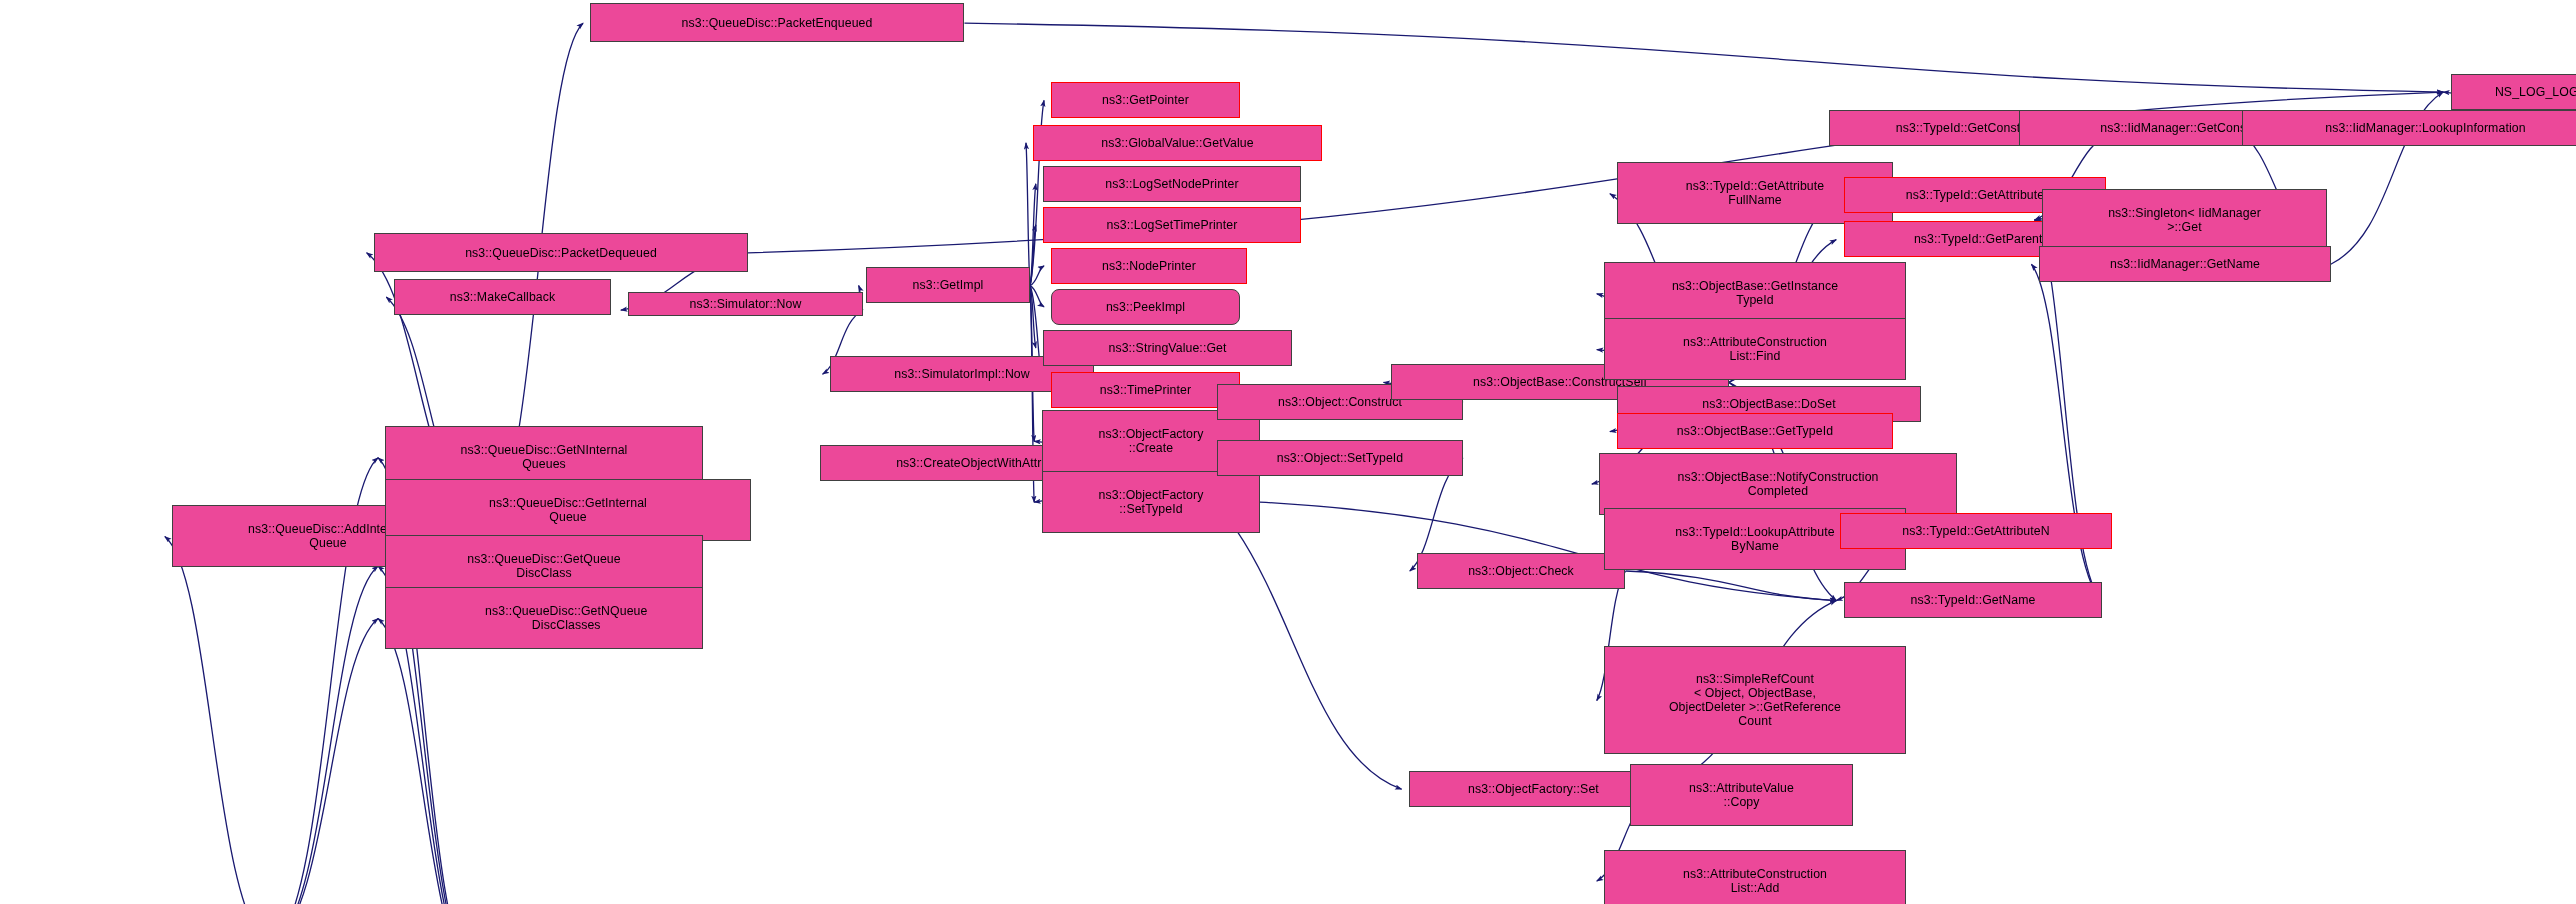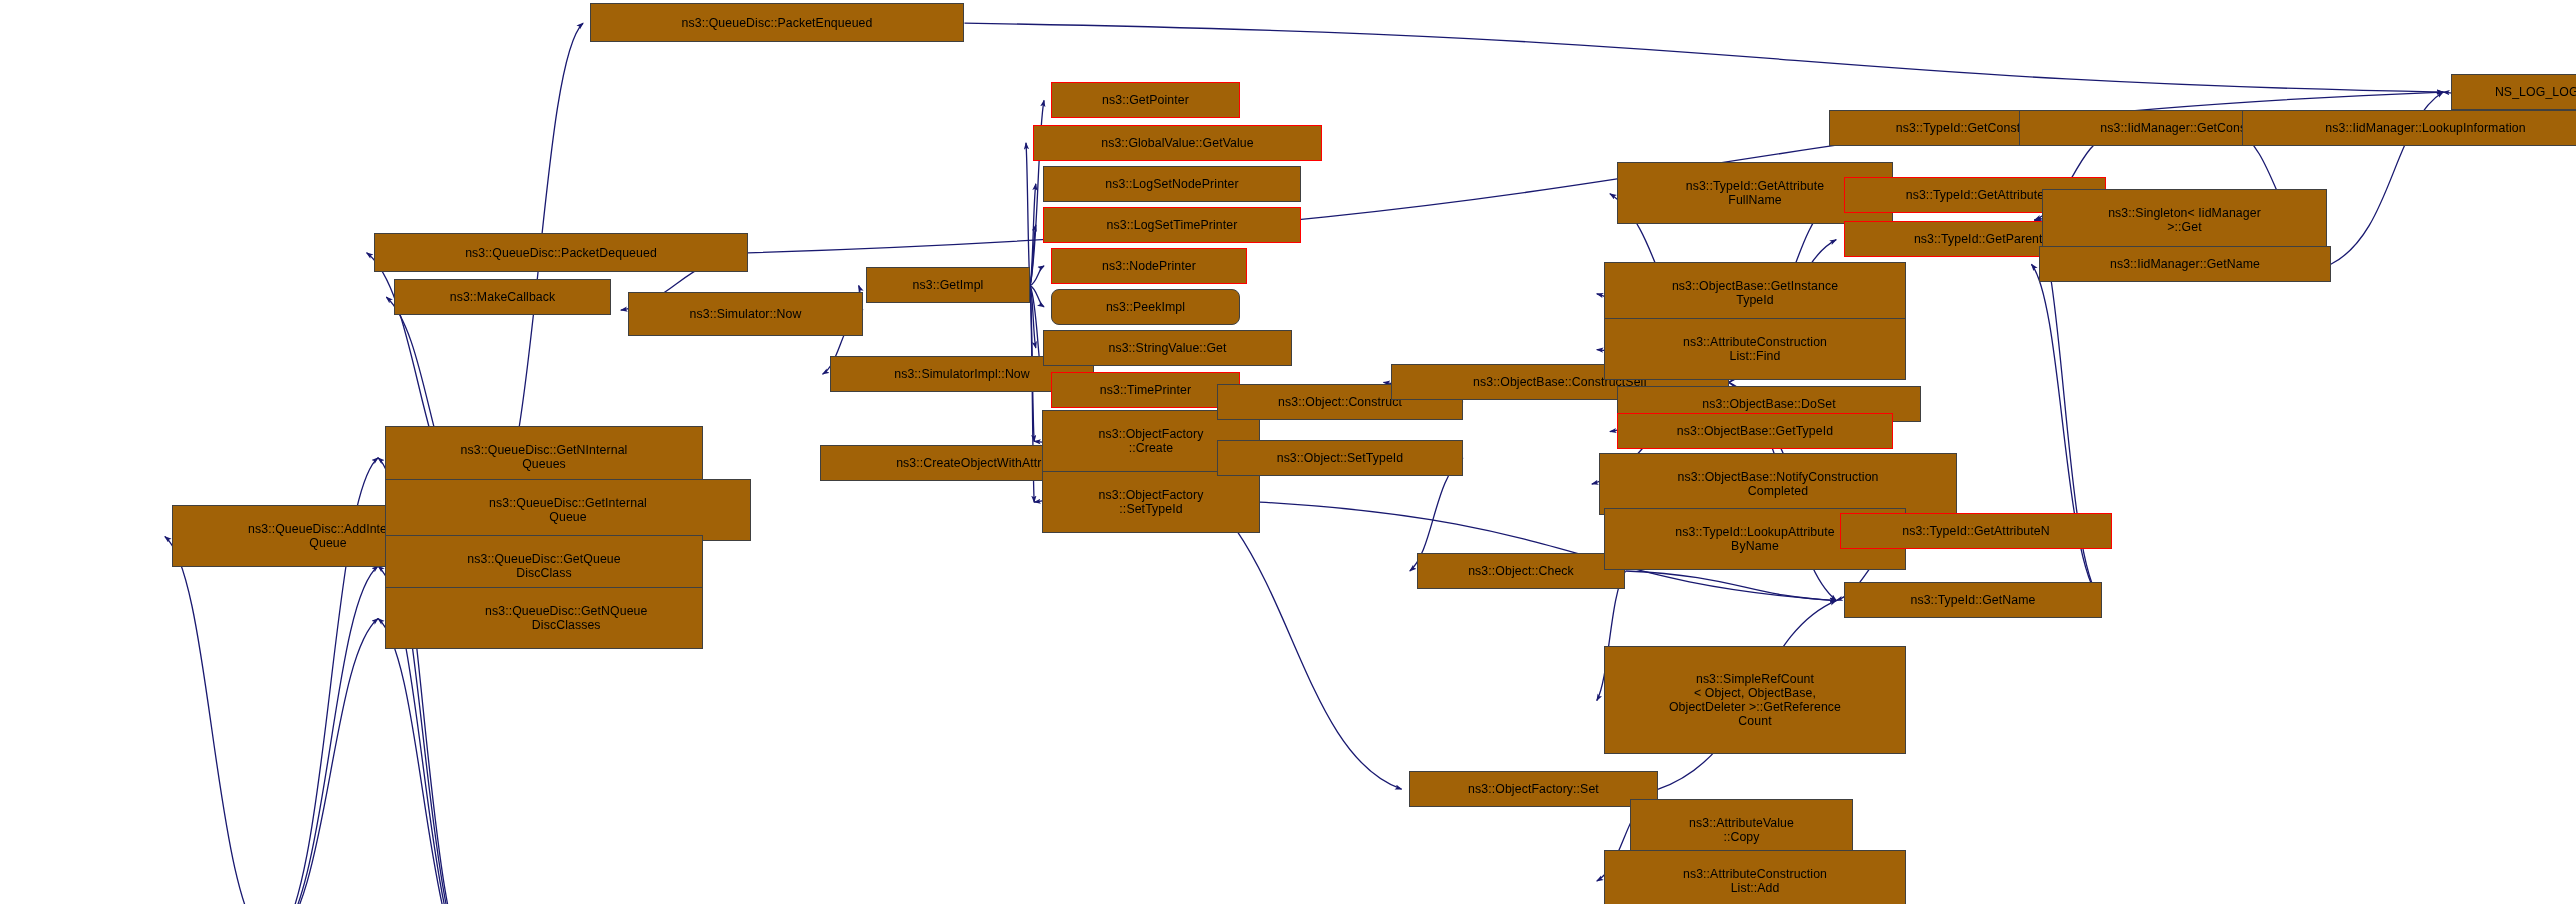--- a/index.html
+++ b/index.html
@@ -22,21 +22,21 @@
     height: 905px;
     pointer-events: none;
   }
   .node {
     position: absolute;
     box-sizing: border-box;
     display: flex;
     align-items: center;
     justify-content: center;
     text-align: center;
-    background: #a16207;
+    background: #ec4899;
     border: 0.8px solid #404040;
     color: #000000;
     font-size: 12.3px;
     line-height: 14px;
     letter-spacing: 0.1px;
     white-space: pre-line;
     padding: 0.8px 2.5px;
     z-index: 2;
   }
   .node.red {
@@ -127,21 +127,21 @@
       <div class="node" style="left: 374px; top: 233px; width: 374px; height: 39px;">ns3::QueueDisc::PacketDequeued</div>
       <div class="node" style="left: 394px; top: 279px; width: 217px; height: 36px;">ns3::MakeCallback</div>
       <div class="node" style="left: 385px; top: 426px; width: 318px; height: 62px;">ns3::QueueDisc::GetNInternal
 Queues</div>
       <div class="node" style="left: 385px; top: 479px; width: 366px; height: 62px;">ns3::QueueDisc::GetInternal
 Queue</div>
       <div class="node" style="left: 385px; top: 535px; width: 318px; height: 62px;">ns3::QueueDisc::GetQueue
 DiscClass</div>
       <div class="node" style="left: 385px; top: 587px; width: 318px; height: 62px; padding-left: 47px;">ns3::QueueDisc::GetNQueue
 DiscClasses</div>
-      <div class="node" style="left: 628px; top: 292px; width: 235px; height: 44px;">ns3::Simulator::Now</div>
+      <div class="node" style="left: 628px; top: 292px; width: 235px; height: 24px;">ns3::Simulator::Now</div>
       <div class="node" style="left: 830px; top: 356px; width: 264px; height: 36px;">ns3::SimulatorImpl::Now</div>
       <div class="node" style="left: 866px; top: 267px; width: 164px; height: 36px;">ns3::GetImpl</div>
       <div class="node red" style="left: 1051px; top: 82px; width: 189px; height: 36px;">ns3::GetPointer</div>
       <div class="node red" style="left: 1033px; top: 125px; width: 289px; height: 36px;">ns3::GlobalValue::GetValue</div>
       <div class="node" style="left: 1043px; top: 166px; width: 258px; height: 36px;">ns3::LogSetNodePrinter</div>
       <div class="node red" style="left: 1043px; top: 207px; width: 258px; height: 36px;">ns3::LogSetTimePrinter</div>
       <div class="node red" style="left: 1051px; top: 248px; width: 196px; height: 36px;">ns3::NodePrinter</div>
       <div class="node" style="left: 1051px; top: 289px; width: 189px; height: 36px; border-radius: 8px;">ns3::PeekImpl</div>
       <div class="node" style="left: 1043px; top: 330px; width: 249px; height: 36px;">ns3::StringValue::Get</div>
       <div class="node red" style="left: 1051px; top: 372px; width: 189px; height: 36px;">ns3::TimePrinter</div>
@@ -164,21 +164,21 @@
       <div class="node red" style="left: 1617px; top: 413px; width: 276px; height: 36px;">ns3::ObjectBase::GetTypeId</div>
       <div class="node" style="left: 1599px; top: 453px; width: 358px; height: 62px;">ns3::ObjectBase::NotifyConstruction
 Completed</div>
       <div class="node" style="left: 1604px; top: 508px; width: 302px; height: 62px;">ns3::TypeId::LookupAttribute
 ByName</div>
       <div class="node" style="left: 1604px; top: 646px; width: 302px; height: 108px;">ns3::SimpleRefCount
 &lt; Object, ObjectBase,
 ObjectDeleter &gt;::GetReference
 Count</div>
       <div class="node" style="left: 1409px; top: 771px; width: 249px; height: 36px;">ns3::ObjectFactory::Set</div>
-      <div class="node" style="left: 1630px; top: 764px; width: 223px; height: 62px; margin-top: 35px;">ns3::AttributeValue
+      <div class="node" style="left: 1630px; top: 764px; width: 223px; height: 62px;">ns3::AttributeValue
 ::Copy</div>
       <div class="node" style="left: 1604px; top: 850px; width: 302px; height: 62px;">ns3::AttributeConstruction
 List::Add</div>
       <div class="node red" style="left: 1844px; top: 177px; width: 262px; height: 36px;">ns3::TypeId::GetAttribute</div>
       <div class="node red" style="left: 1844px; top: 221px; width: 262px; height: 36px; padding-left: 9px;">ns3::TypeId::GetParent</div>
       <div class="node red" style="left: 1840px; top: 513px; width: 272px; height: 36px;">ns3::TypeId::GetAttributeN</div>
       <div class="node" style="left: 1844px; top: 582px; width: 258px; height: 36px;">ns3::TypeId::GetName</div>
       <div class="node" style="left: 1829px; top: 110px; width: 290px; height: 36px;">ns3::TypeId::GetConstructor</div>
       <div class="node" style="left: 2019px; top: 110px; width: 344px; height: 36px;">ns3::IidManager::GetConstructor</div>
       <div class="node" style="left: 2242px; top: 110px; width: 367px; height: 36px;">ns3::IidManager::LookupInformation</div>

